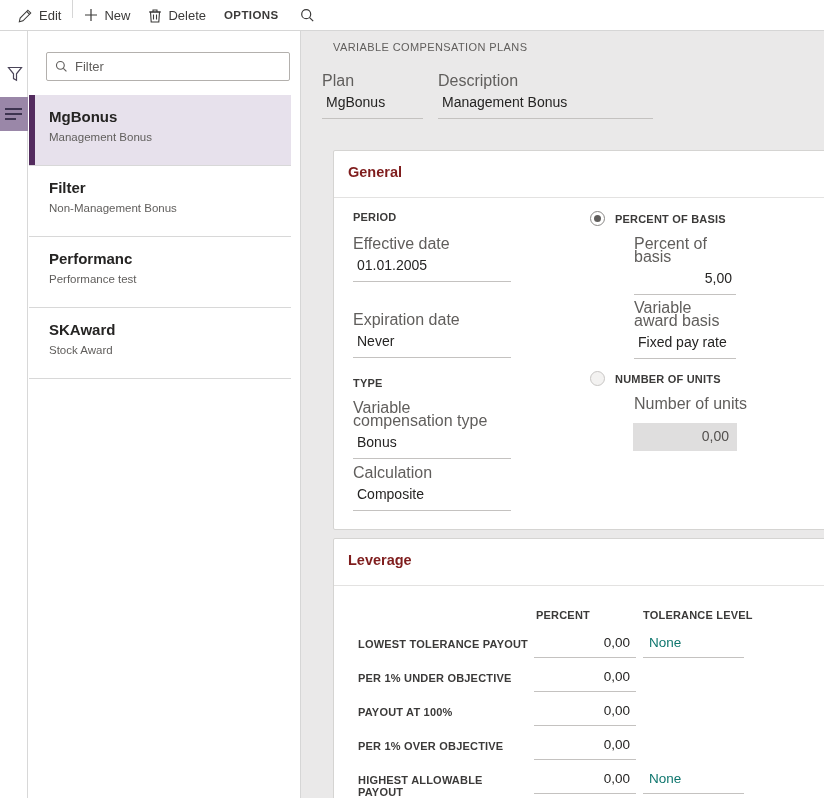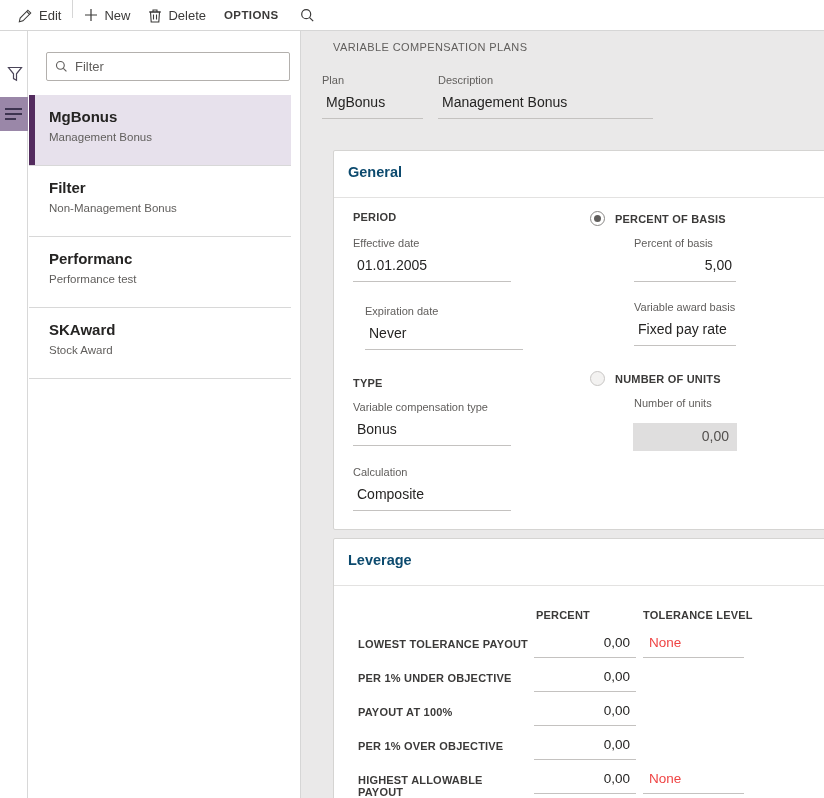--- a/index.html
+++ b/index.html
@@ -72,34 +72,34 @@
   
   .main {
     position:absolute; left:301px; top:31px; width:523px; height:767px;
     background:#eae9e9; overflow:hidden;
   }
   .page-caption {
     position:absolute; left:32px; top:10px; font-size:11px; color:#605e5c;
     letter-spacing:.4px;
   }
   .fld { position:absolute; }
-  .fld-label { font-size:11px; color:#605e5c; margin-bottom:5px; line-height:13px; }
+  .fld-label { font-size:16px; color:#605e5c; margin-bottom:5px; line-height:13px; }
   .fld-value {
     font-size:14px; color:#252423; padding:1px 4px 7px 4px; line-height:18px;
     border-bottom:1px solid #c4c2c0; cursor:text; min-height:26px;
   }
   .fld-value.num { text-align:right; }
 
   .card {
     position:absolute; left:32px; right:-4px; background:#fff;
     border:1px solid #d5d4d2; border-radius:2px;
   }
   .card-title {
     position:absolute; left:14px; top:13px; font-size:14.5px; font-weight:bold;
-    color:#0c4a6e; cursor:pointer;
+    color:#7f1d1d; cursor:pointer;
   }
   .card-divider { position:absolute; left:0; right:0; top:46px; height:1px; background:#e3e2e1; }
 
   .group-caption { position:absolute; font-size:11px; font-weight:bold; color:#3b3a39; letter-spacing:.2px; }
 
   .radio-row { position:absolute; display:flex; align-items:center; gap:10px; cursor:pointer; }
   .radio {
     width:15px; height:15px; border-radius:50%; border:1px solid #8a8886;
     background:#fff; position:relative; flex:0 0 auto;
   }
@@ -122,21 +122,21 @@
     position:absolute; left:24px; top:9px; width:172px;
     font-size:11px; font-weight:bold; color:#3b3a39; letter-spacing:.2px;
   }
   .lev-percent {
     position:absolute; left:200px; top:0; width:102px; height:29px;
     border-bottom:1px solid #c4c2c0; font-size:13.5px; color:#252423;
     text-align:right; padding:6px 6px 0 0; cursor:text;
   }
   .lev-tol {
     position:absolute; left:309px; top:0; width:101px; height:29px;
-    font-size:13.5px; color:#ef4444; padding:6px 0 0 6px; cursor:text;
+    font-size:13.5px; color:#0f766e; padding:6px 0 0 6px; cursor:text;
   }
   .lev-tol.lined { border-bottom:1px solid #c4c2c0; }
 </style>
 </head>
 <body>
 
 <div class="toolbar">
   <div class="tb-btn">
     <span>
       <svg width="15" height="15" viewBox="0 0 16 16" fill="none" stroke="#3b3a39" stroke-width="1.1">
@@ -239,21 +239,21 @@
     <div class="card-title">General</div>
     <div class="card-divider"></div>
 
     <div class="group-caption" style="left:19px; top:60px;">PERIOD</div>
 
     <div class="fld" style="left:19px; top:86px; width:158px;">
       <div class="fld-label">Effective date</div>
       <div class="fld-value">01.01.2005</div>
     </div>
 
-    <div class="fld" style="left:19px; top:154px; width:158px;margin-left:12px;">
+    <div class="fld" style="left:19px; top:162px; width:158px;">
       <div class="fld-label">Expiration date</div>
       <div class="fld-value">Never</div>
     </div>
 
     <div class="group-caption" style="left:19px; top:226px;">TYPE</div>
 
     <div class="fld" style="left:19px; top:250px; width:158px;">
       <div class="fld-label">Variable compensation type</div>
       <div class="fld-value">Bonus</div>
     </div>

